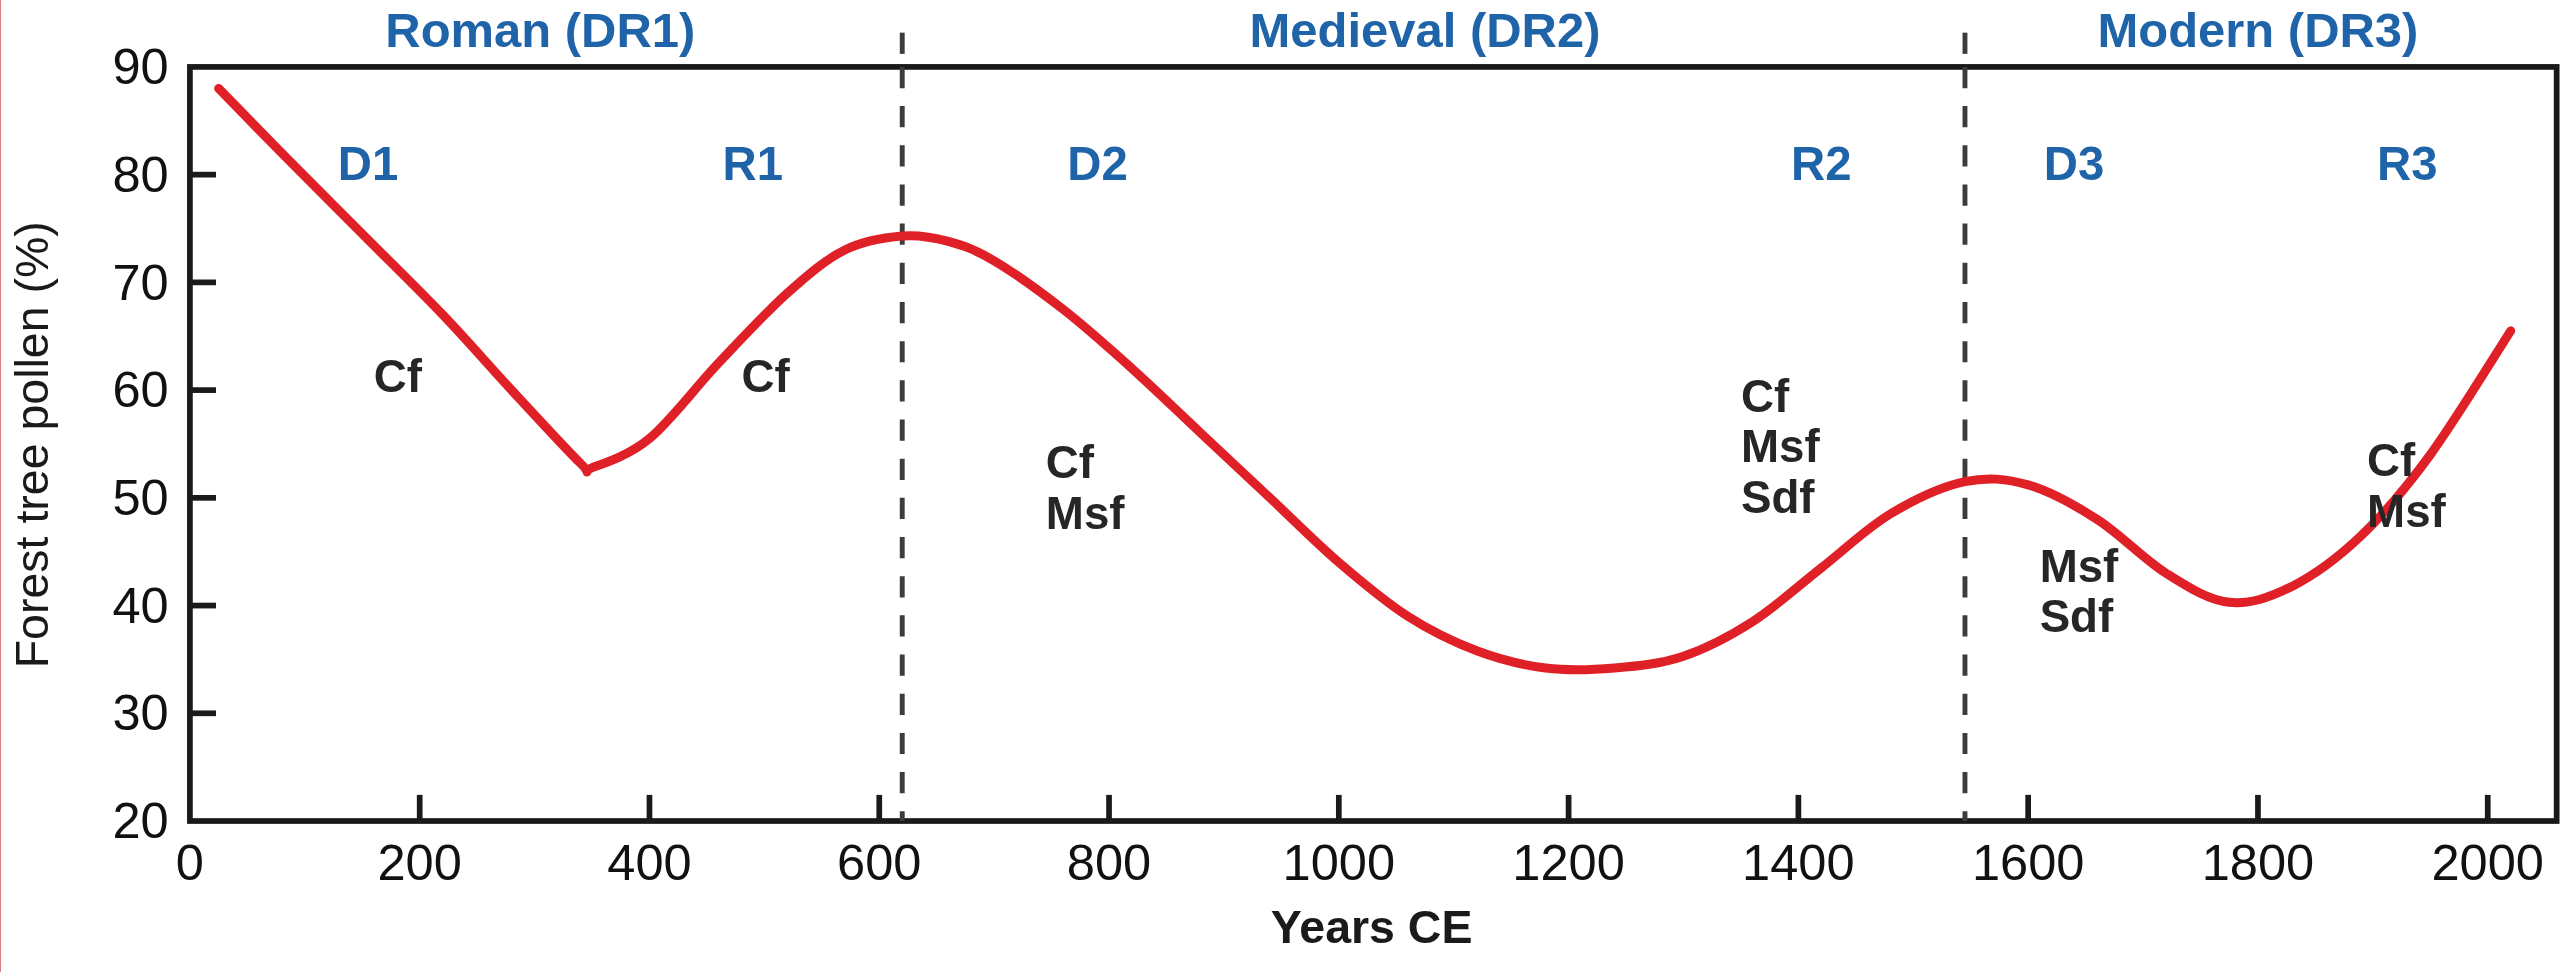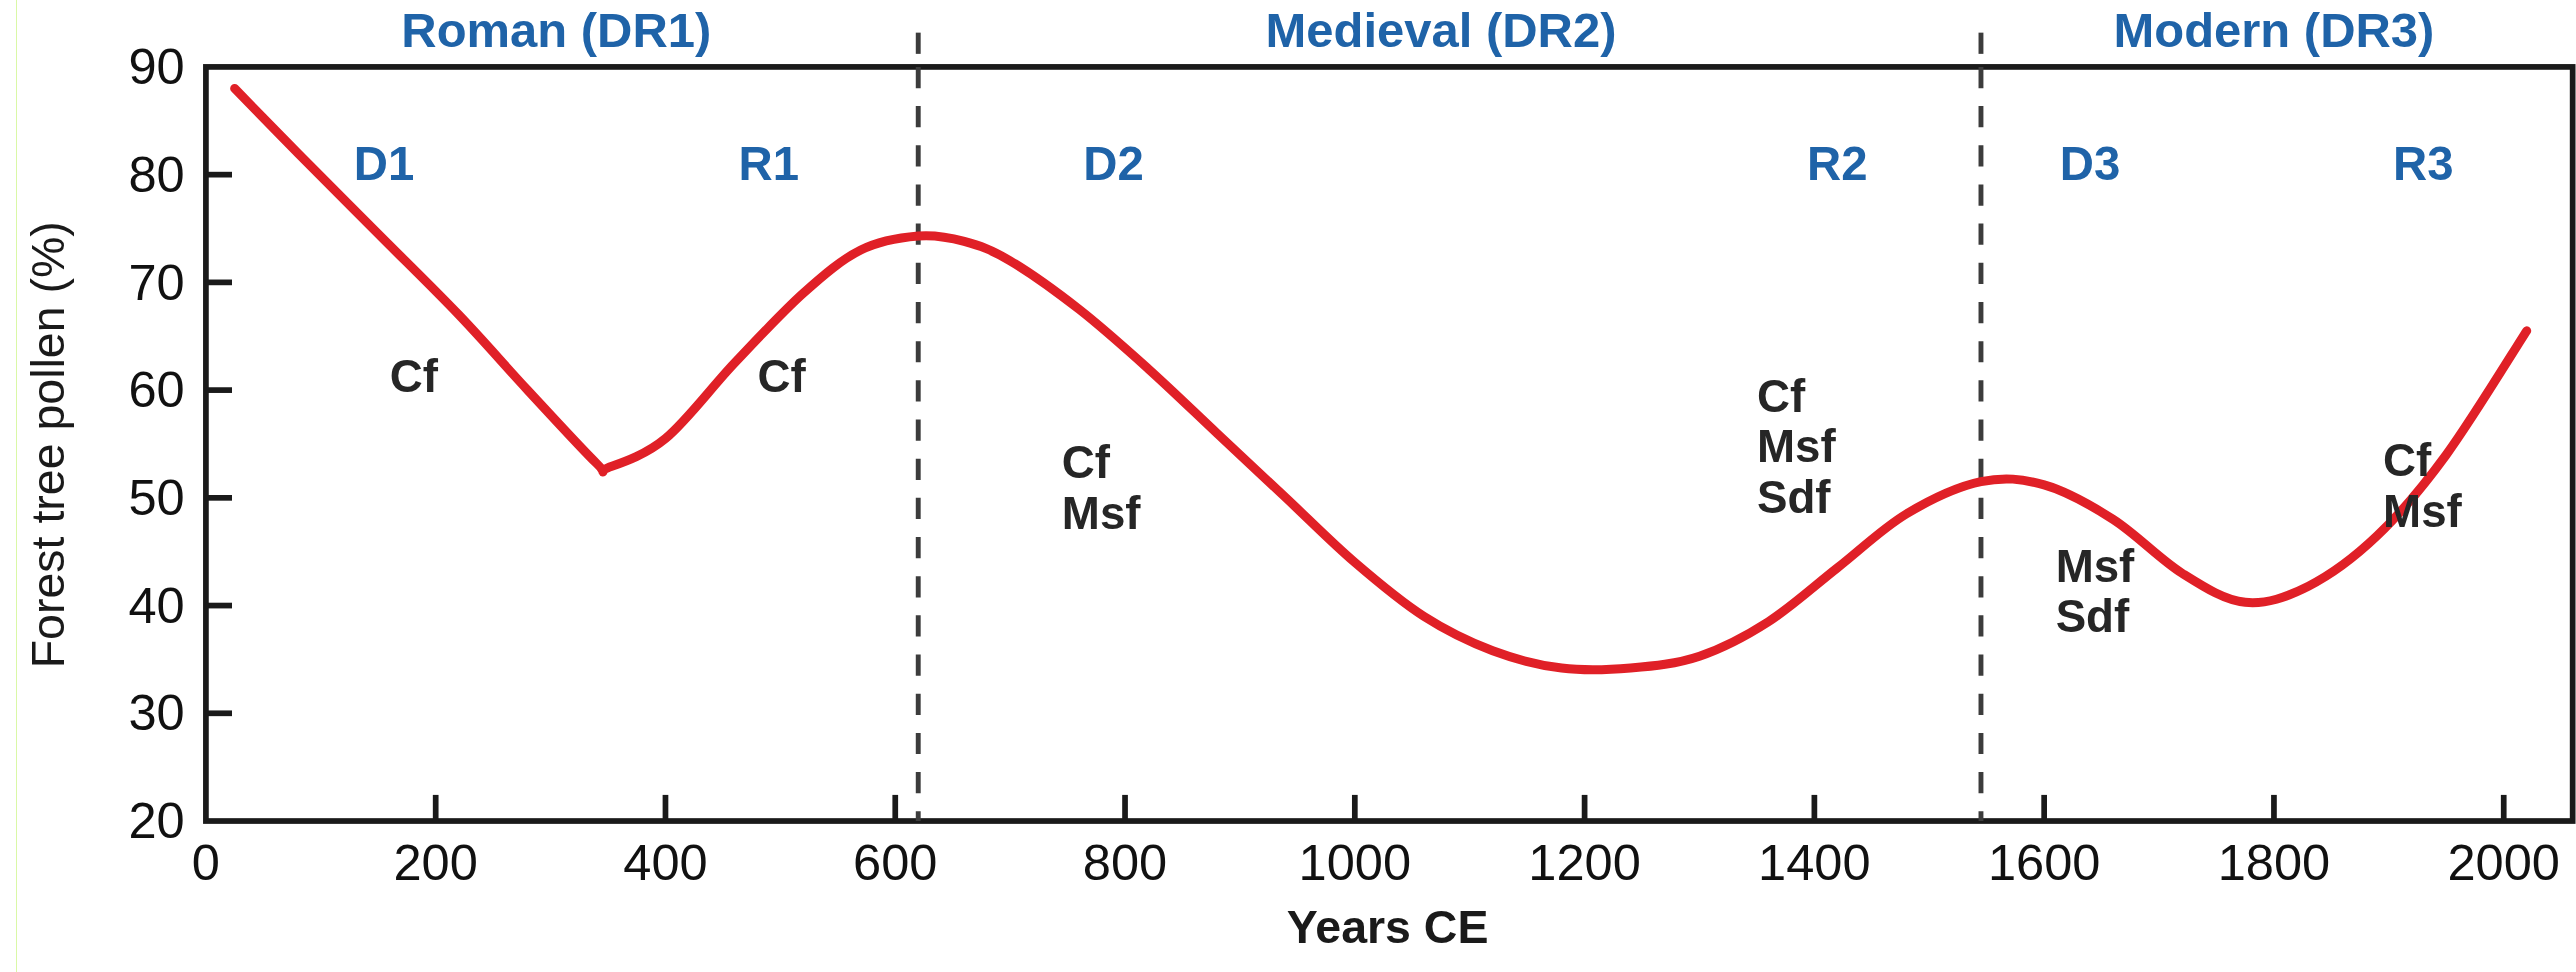--- a/index.html
+++ b/index.html
@@ -1,17 +1,17 @@
 <!DOCTYPE html>
 <html style="font-size:13px"><head>
 <meta charset="utf-8">
 <style>
   html,body{margin:0;padding:0;background:#ffffff;}
   body{width:2576px;height:972px;font-family:"Liberation Sans",sans-serif;overflow:hidden;}
-  #root{position:relative;width:2176px;height:972px;background:#bef264;margin-left:16px;}
+  #root{position:relative;width:2176px;height:972px;background:#b91c1c;}
   svg#fig{position:absolute;left:0;top:0;width:2576px;height:972px;display:block;}
   .hdr{font-family:"Liberation Sans",sans-serif;font-weight:bold;}
 </style>
 </head>
 <body>
 
 <div id="root">
   <svg id="fig" viewBox="0 0 3155 1191" xmlns="http://www.w3.org/2000/svg">
 
     <rect x="0" y="0" width="3155" height="1191" fill="#ffffff"></rect>

